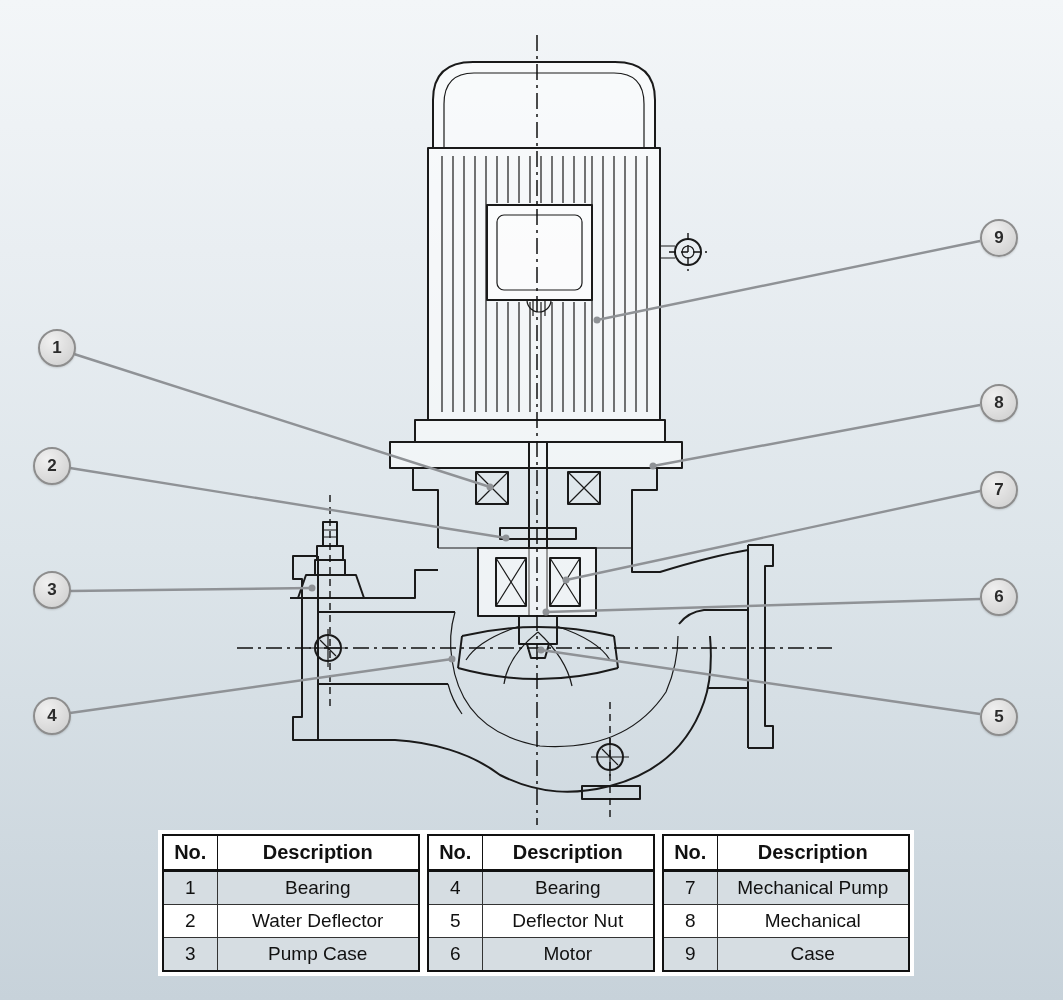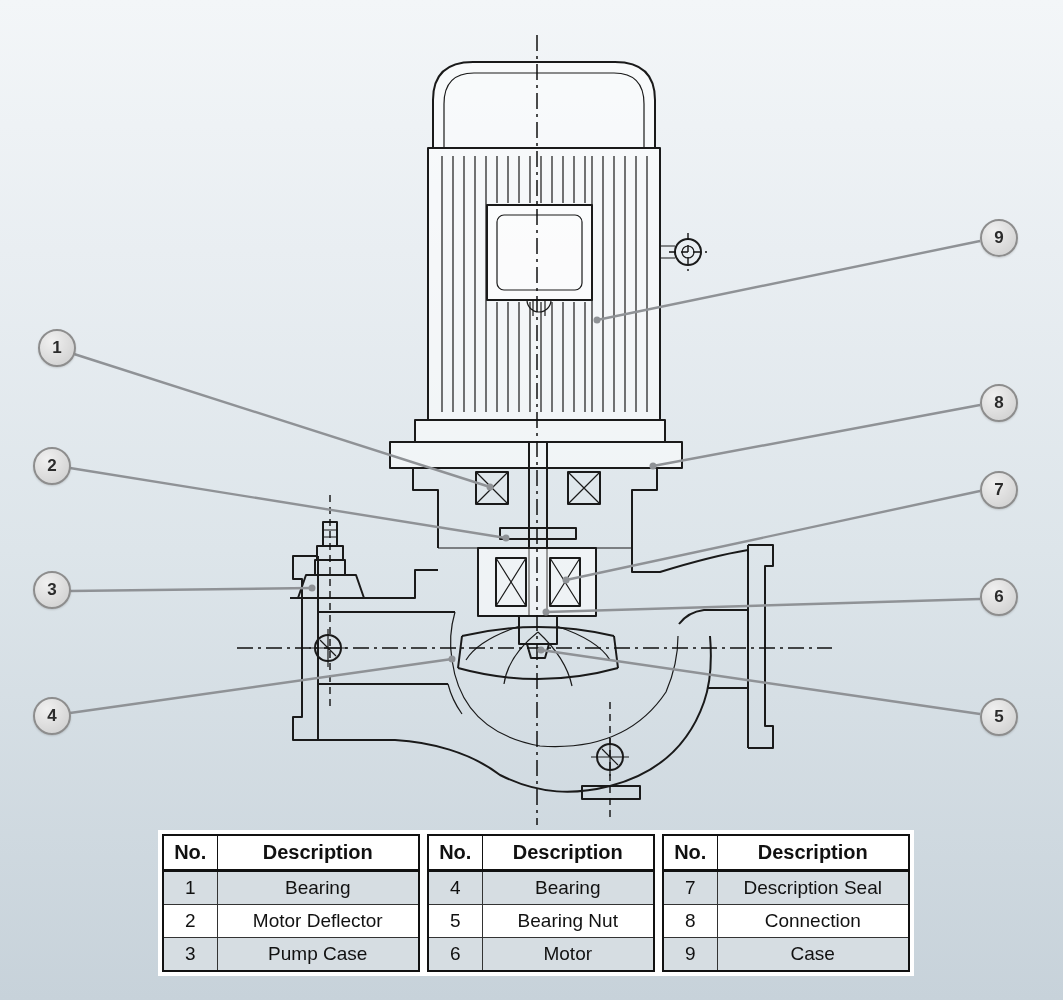--- a/index.html
+++ b/index.html
@@ -207,21 +207,21 @@
           <th>Description</th>
         </tr>
       </thead>
       <tbody>
         <tr>
           <td>1</td>
           <td>Bearing</td>
         </tr>
         <tr>
           <td>2</td>
-          <td>Motor Deflector</td>
+          <td>Water Deflector</td>
         </tr>
         <tr>
           <td>3</td>
           <td>Pump Case</td>
         </tr>
       </tbody>
     </table>
 
     <table class="t2">
       <colgroup>
@@ -234,21 +234,21 @@
           <th>Description</th>
         </tr>
       </thead>
       <tbody>
         <tr>
           <td>4</td>
           <td>Bearing</td>
         </tr>
         <tr>
           <td>5</td>
-          <td>Bearing Nut</td>
+          <td>Deflector Nut</td>
         </tr>
         <tr>
           <td>6</td>
           <td>Motor</td>
         </tr>
       </tbody>
     </table>
 
     <table class="t3">
       <colgroup>
@@ -257,25 +257,25 @@
         </colgroup>
       <thead>
         <tr>
           <th>No.</th>
           <th>Description</th>
         </tr>
       </thead>
       <tbody>
         <tr>
           <td>7</td>
-          <td>Description Seal</td>
+          <td>Mechanical Pump</td>
         </tr>
         <tr>
           <td>8</td>
-          <td>Connection</td>
+          <td>Mechanical</td>
         </tr>
         <tr>
           <td>9</td>
           <td>Case</td>
         </tr>
       </tbody>
     </table>
 
   </div>
 </div>

